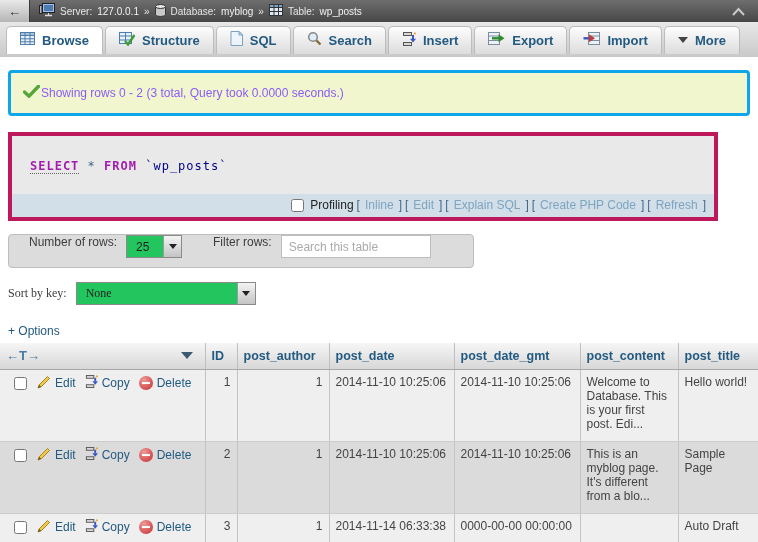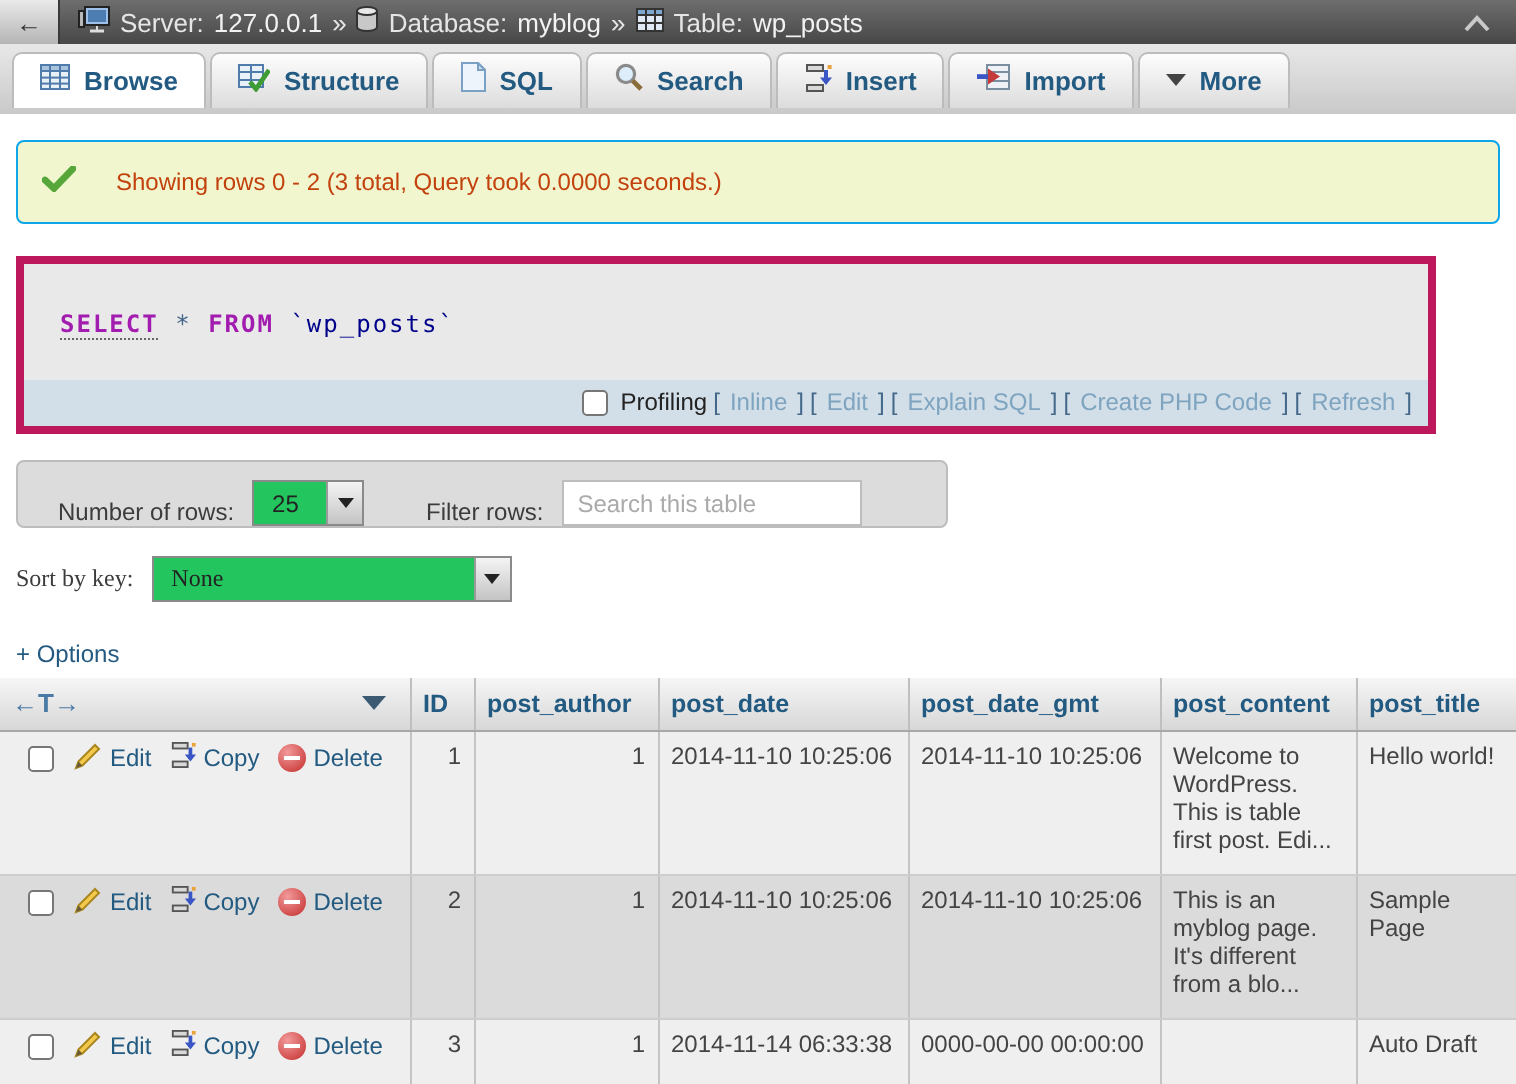--- a/index.html
+++ b/index.html
@@ -6,57 +6,57 @@
   html,body { width: 758px; height: 542px; overflow: hidden; background: #fff;
     font-family: "Liberation Sans", sans-serif; font-size: 12px; color: #444; }
 
   
   .topbar { height: 22px; background: linear-gradient(#6e6e6e,#474747);
     display: flex; align-items: center; }
   .back-btn { width: 30px; height: 22px; background: linear-gradient(#e9e9e9,#b5b5b5);
     border-right: 1px solid #3a3a3a; color: #333; display: flex; align-items: center;
     justify-content: center; font-size: 13px; cursor: pointer; }
   .crumbs { display: flex; align-items: center; gap: 5px; padding-left: 9px;
-    color: #e6e6e6; font-size: 13px; }
+    color: #e6e6e6; font-size: 10px; }
   .crumbs .val { color: #f2f2f2; }
   .collapse { margin-left: auto; padding-right: 12px; display: flex; align-items: center; }
 
   
   .tabbar { height: 35px; background: linear-gradient(#e8e8e8,#c9c9c9);
     display: flex; align-items: center; padding-left: 6px; gap: 2px; }
   .tab { height: 28px; padding: 0 13px; display: flex; align-items: center; gap: 7px;
     background: linear-gradient(#fdfdfd,#dcdcdc); border: 1px solid #bcbcbc;
     border-bottom: none; border-radius: 5px 5px 0 0; color: #235a81;
     font-weight: bold; font-size: 13px; cursor: pointer; white-space: nowrap; }
   .tab.active { background: #fff; }
   .tri-down { width: 0; height: 0; border-left: 5px solid transparent;
     border-right: 5px solid transparent; border-top: 6px solid #444; display: inline-block; }
 
   
   .msg { margin: 13px 8px 0 8px; padding: 12px 12px; background: #f1f6cf;
-    border: 1px solid #0ea5e9; border-radius: 4px; display: flex; align-items: center;
-    gap: 20px; color: #c2410c; }
+    border: 3px solid #0ea5e9; border-radius: 4px; display: flex; align-items: center;
+    gap: 1px; color: #8b5cf6; }
 
   
   .querybox { margin: 16px 40px 0 8px; border: 4px solid #be185d; background: #e9e9e9; }
   .sqlline { padding: 23px 0 21px 18px; font-family: "DejaVu Sans Mono", monospace;
     font-size: 12px; letter-spacing: 1px; }
   .kw { color: #a21caf; font-weight: bold; }
   .kw.hoverable { border-bottom: 1px dotted #666; }
   .op { color: #44678a; }
   .tblref { color: #00008b; }
   .profstrip { background: #d2dfe8; padding: 4px 8px 5px 0; text-align: right;
     display: flex; justify-content: flex-end; align-items: center; gap: 3px; color: #222; }
   .profstrip input { vertical-align: middle; margin-right: 3px; }
   .bl { color: #44688a; }
   .plink { color: #7ea4c0; text-decoration: none; cursor: pointer; margin: 0 2px; }
 
   
   .rowspanel { margin: 13px 0 0 8px; width: 466px; height: 34px; background: #dcdcdc;
-    border: 1px solid #bdbdbd; border-radius: 4px; display: flex; align-items: flex-end;
+    border: 1px solid #bdbdbd; border-radius: 4px; display: flex; align-items: flex-start;
     padding-left: 20px; gap: 9px; color: #3c3c3c; }
   .fakeselect { display: inline-flex; align-items: center; height: 23px;
     border: 1px solid #8a8a8a; background: #22c55e; cursor: pointer; }
   .fakeselect .val { padding: 0 9px; color: #222; }
   .fakeselect .btn { width: 18px; height: 21px; margin-left: auto;
     background: linear-gradient(#f4f4f4,#c4c4c4); border-left: 1px solid #9a9a9a;
     display: flex; align-items: center; justify-content: center; }
   .fakeselect .btn .t { width: 0; height: 0; border-left: 4px solid transparent;
     border-right: 4px solid transparent; border-top: 5px solid #222; }
   .filter-input { width: 150px; height: 23px; border: 1px solid #bdbdbd; padding: 0 7px;
@@ -190,20 +190,32 @@
     <span>
       <svg width="14" height="14" viewBox="0 0 14 14">
           <rect x="1.5" y="0.5" width="8" height="3" fill="#d8d8d8" stroke="#555"></rect>
           <rect x="1.5" y="10.5" width="8" height="3" fill="#d8d8d8" stroke="#555"></rect>
           <path d="M11 3 v4" stroke="#3a55c4" stroke-width="2"></path>
           <path d="M11 10.5 l-3 -3.8 h6 z" fill="#3a55c4"></path>
           <rect x="11.8" y="0.5" width="2" height="2" fill="#e8a33d"></rect>
         </svg>
     </span>
     <span>Insert</span>
+  </div>
+  <div class="tab">
+    <span>
+      <svg width="17" height="13" viewBox="0 0 17 13">
+          <rect x="0.5" y="0.5" width="11" height="12" fill="#eef2f6" stroke="#7a8ea0"></rect>
+          <line x1="0.5" y1="4" x2="11.5" y2="4" stroke="#7a8ea0"></line>
+          <line x1="0.5" y1="8.5" x2="11.5" y2="8.5" stroke="#7a8ea0"></line>
+          <path d="M4 6.3 h7" stroke="#2e8b2e" stroke-width="2.4"></path>
+          <path d="M16.5 6.3 l-6 -4 v8 z" fill="#2e8b2e"></path>
+        </svg>
+    </span>
+    <span>Export</span>
   </div>
   <div class="tab">
     <span>
       <svg width="17" height="13" viewBox="0 0 17 13">
           <rect x="5.5" y="0.5" width="11" height="12" fill="#eef2f6" stroke="#7a8ea0"></rect>
           <line x1="5.5" y1="4" x2="16.5" y2="4" stroke="#7a8ea0"></line>
           <line x1="5.5" y1="8.5" x2="16.5" y2="8.5" stroke="#7a8ea0"></line>
           <path d="M0.5 6.3 h6" stroke="#3a55c4" stroke-width="2.4"></path>
           <path d="M12 6.3 l-6 -4 v8 z" fill="#c43b3b"></path>
         </svg>
@@ -332,21 +344,21 @@
           <a class="act">
             <span class="del-ic"></span>
             <span>Delete</span>
           </a>
         </div>
       </td>
       <td class="num">1</td>
       <td class="num">1</td>
       <td class="nowrap">2014-11-10 10:25:06</td>
       <td class="nowrap">2014-11-10 10:25:06</td>
-      <td>Welcome to WordPress. This is table first post. Edi...</td>
+      <td>Welcome to Database. This is your first post. Edi...</td>
       <td>Hello world!</td>
     </tr>
     <tr class="datarow">
       <td>
         <div class="actioncell">
           <input type="checkbox" style="">
           <a class="act">
             <span><svg width="14" height="14" viewBox="0 0 14 14">
                   <path d="M1 13 L2.2 9.8 L10.5 1.5 L12.5 3.5 L4.2 11.8 Z" fill="#f3c94c" stroke="#a8871f"></path>
                   <path d="M1 13 L2.2 9.8 L4.2 11.8 Z" fill="#6b5a36"></path>

